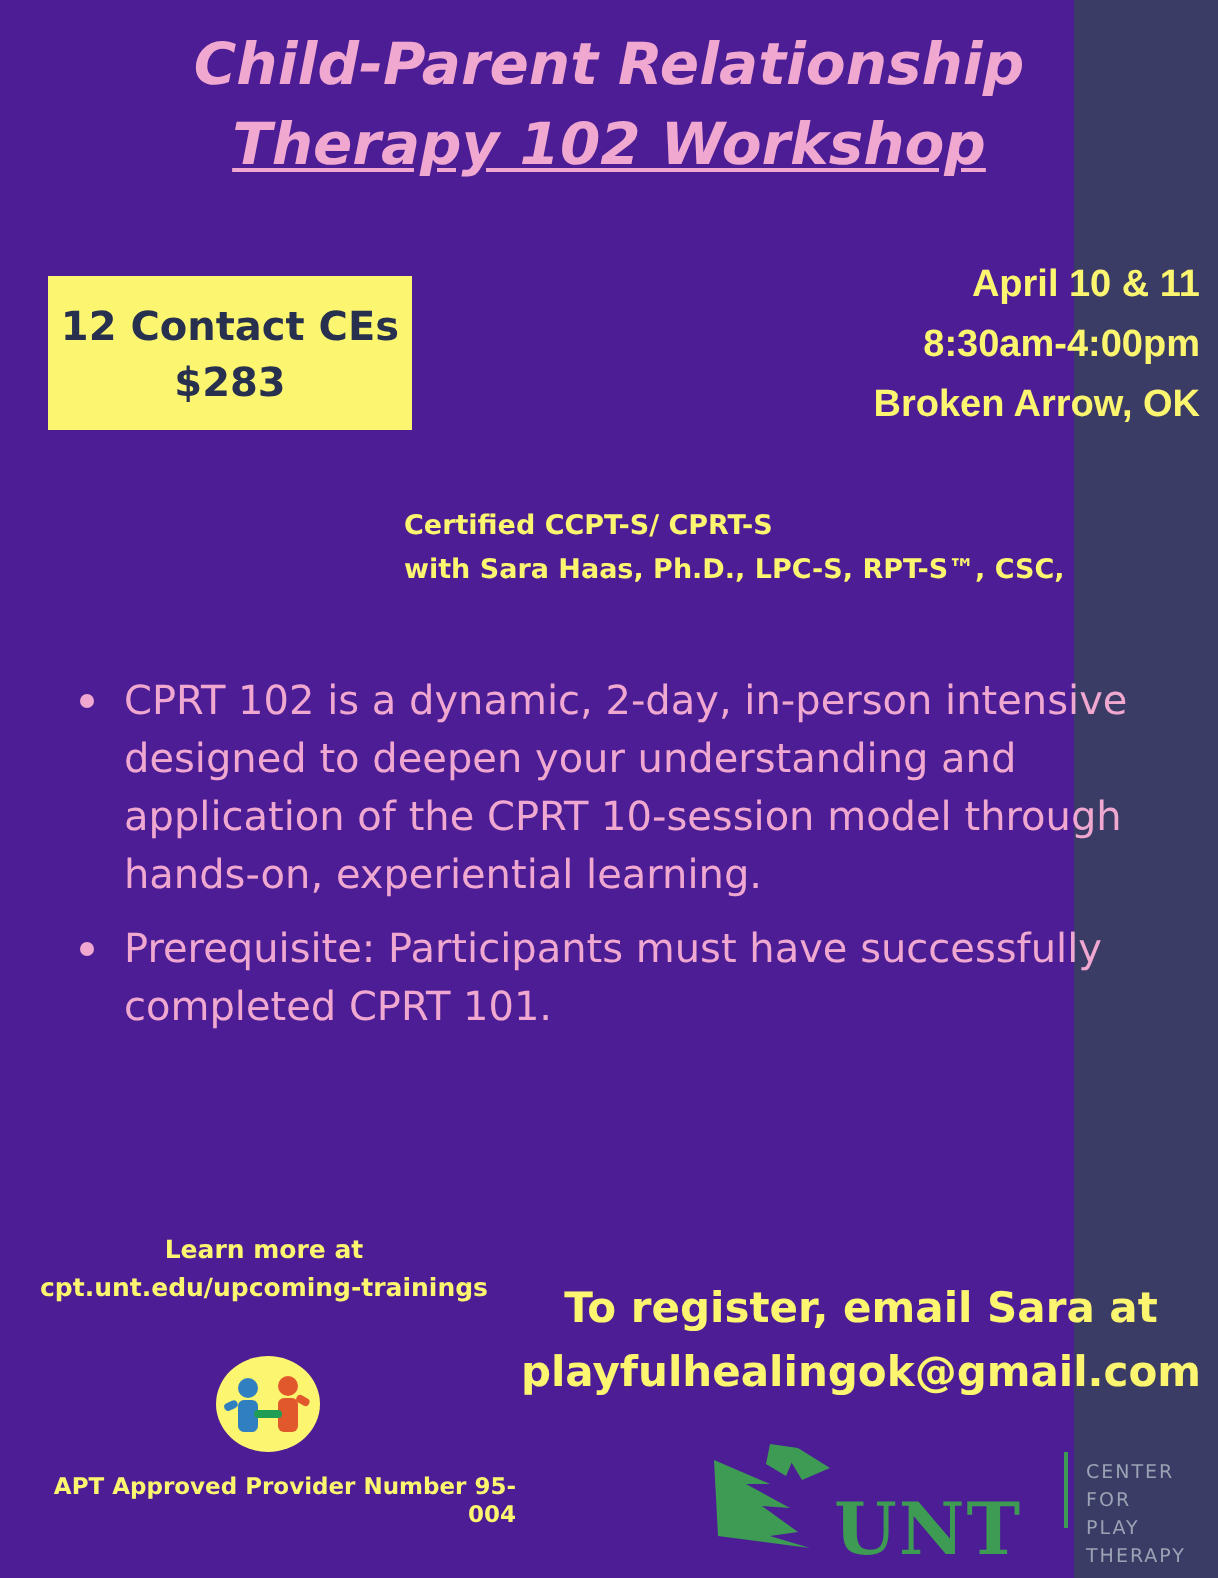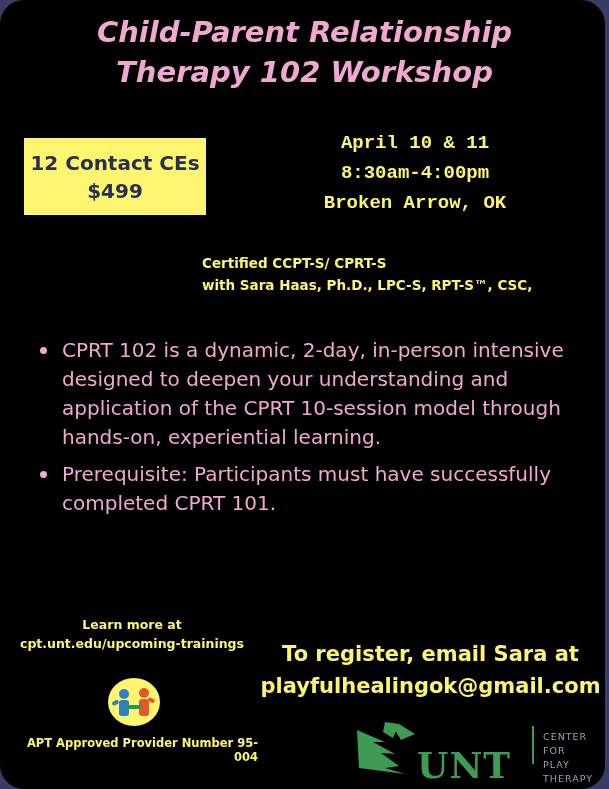--- a/index.html
+++ b/index.html
@@ -9,43 +9,43 @@
   body {
     width: 609px;
     height: 789px;
     background: #3b3c66;
     font-family: "Liberation Sans", sans-serif;
     overflow: hidden;
     position: relative;
   }
   .poster {
     position: relative;
-    width: 605px;
+    width: 537px;
     height: 789px;
-    background: #000000;
-    border-radius: 24px;
+    background: #4c1d95;
   }
 
   
   .title {
     position: absolute;
     top: 12px;
     left: 0;
     width: 609px;
     text-align: center;
     color: #f0a8d0;
     font-family: "DejaVu Sans", sans-serif;
     font-weight: bold;
     font-style: italic;
     font-size: 29px;
     line-height: 40px;
     letter-spacing: 0px;
   }
   .title .line2 {
     display: block;
+    text-decoration: underline;
   }
 
   
   .badge {
     position: absolute;
     left: 24px;
     top: 138px;
     width: 182px;
     height: 77px;
     background: #fbf56f;
@@ -63,25 +63,25 @@
     font-size: 20px;
   }
 
   
   .datebox {
     position: absolute;
     left: 230px;
     top: 128px;
     width: 370px;
     color: #fbf56f;
-    font-family: Liberation Mono, monospace;
+    font-family: Liberation Sans, sans-serif;
     font-weight: bold;
     font-size: 19px;
     line-height: 30px;
-    text-align: center;
+    text-align: right;
   }
 
   
   .presenter {
     position: absolute;
     left: 202px;
     top: 252px;
     width: 400px;
     color: #fbf56f;
     font-family: "DejaVu Sans", sans-serif;
@@ -221,21 +221,21 @@
 
 <div class="poster">
 
   <div class="title">
     <span>Child-Parent Relationship</span>
     <span class="line2">Therapy 102 Workshop</span>
   </div>
 
   <div class="badge">
     <div>12 Contact CEs</div>
-    <div class="ce-price">$499</div>
+    <div class="ce-price">$283</div>
   </div>
 
   <div class="datebox">
     <div>April 10 &amp; 11</div>
     <div>8:30am-4:00pm</div>
     <div>Broken Arrow, OK</div>
   </div>
 
   <div class="presenter">
     <div>Certified CCPT-S/ CPRT-S</div>

